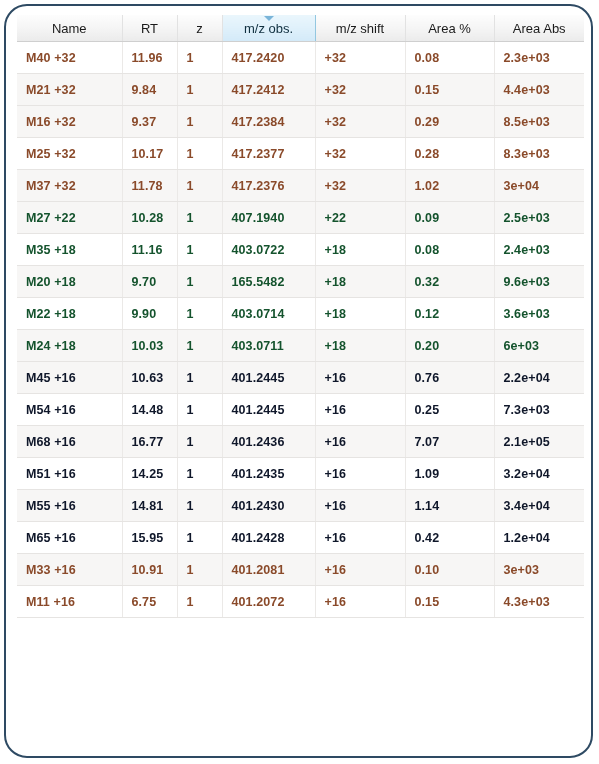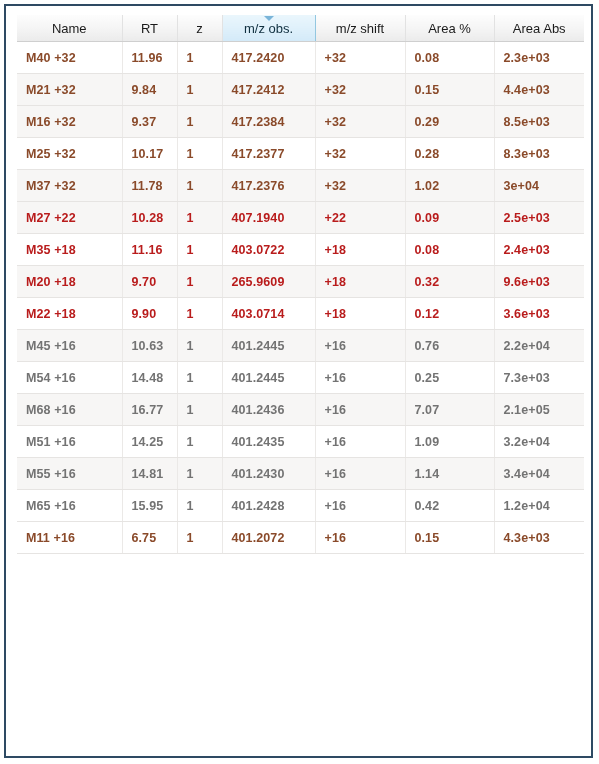--- a/index.html
+++ b/index.html
@@ -16,21 +16,21 @@
 
   
   #app-frame {
     position: absolute;
     left: 4px;
     top: 4px;
     width: 589px;
     height: 754px;
     box-sizing: border-box;
     border: 2px solid #2e4a63;
-    border-radius: 0;
+    border-radius: 23px;
     background: #ffffff;
     overflow: hidden;
   }
 
   #table-viewport {
     position: absolute;
     left: 11px;
     top: 9px;
     width: 567px;
     height: 738px;
@@ -95,22 +95,22 @@
     white-space: nowrap;
     letter-spacing: 0.1px;
   }
   table.grid tbody td:last-child { border-right: none; }
 
   tbody tr.even td { background: #ffffff; }
   tbody tr.odd  td { background: #f7f6f5; }
 
   
   .c-brown td { color: #8a4a2a; }
-  .c-blue  td { color: #b91c1c; }
-  .c-green td { color: #737373; }
+  .c-blue  td { color: #14532d; }
+  .c-green td { color: #0f172a; }
 
   
   col.col-name  { width: 105px; }
   col.col-rt    { width: 55px;  }
   col.col-z     { width: 45px;  }
   col.col-mz    { width: 93px;  }
   col.col-shift { width: 90px;  }
   col.col-areap { width: 89px;  }
   col.col-areaa { width: 90px;  }
 </style>
@@ -204,34 +204,43 @@
             <td>1</td>
             <td>403.0722</td>
             <td>+18</td>
             <td>0.08</td>
             <td>2.4e+03</td>
           </tr>
           <tr class="odd c-blue">
             <td>M20 +18</td>
             <td>9.70</td>
             <td>1</td>
-            <td>265.9609</td>
+            <td>165.5482</td>
             <td>+18</td>
             <td>0.32</td>
             <td>9.6e+03</td>
           </tr>
           <tr class="even c-blue">
             <td>M22 +18</td>
             <td>9.90</td>
             <td>1</td>
             <td>403.0714</td>
             <td>+18</td>
             <td>0.12</td>
             <td>3.6e+03</td>
           </tr>
+          <tr class="odd c-blue">
+            <td>M24 +18</td>
+            <td>10.03</td>
+            <td>1</td>
+            <td>403.0711</td>
+            <td>+18</td>
+            <td>0.20</td>
+            <td>6e+03</td>
+          </tr>
           <tr class="odd c-green">
             <td>M45 +16</td>
             <td>10.63</td>
             <td>1</td>
             <td>401.2445</td>
             <td>+16</td>
             <td>0.76</td>
             <td>2.2e+04</td>
           </tr>
           <tr class="even c-green">
@@ -271,20 +280,29 @@
             <td>3.4e+04</td>
           </tr>
           <tr class="even c-green">
             <td>M65 +16</td>
             <td>15.95</td>
             <td>1</td>
             <td>401.2428</td>
             <td>+16</td>
             <td>0.42</td>
             <td>1.2e+04</td>
+          </tr>
+          <tr class="odd c-brown">
+            <td>M33 +16</td>
+            <td>10.91</td>
+            <td>1</td>
+            <td>401.2081</td>
+            <td>+16</td>
+            <td>0.10</td>
+            <td>3e+03</td>
           </tr>
           <tr class="even c-brown">
             <td>M11 +16</td>
             <td>6.75</td>
             <td>1</td>
             <td>401.2072</td>
             <td>+16</td>
             <td>0.15</td>
             <td>4.3e+03</td>
           </tr>

